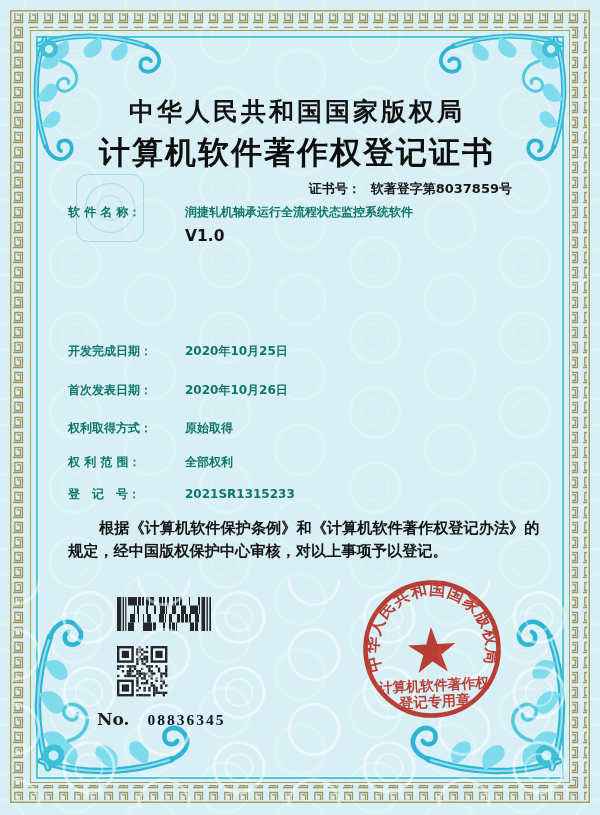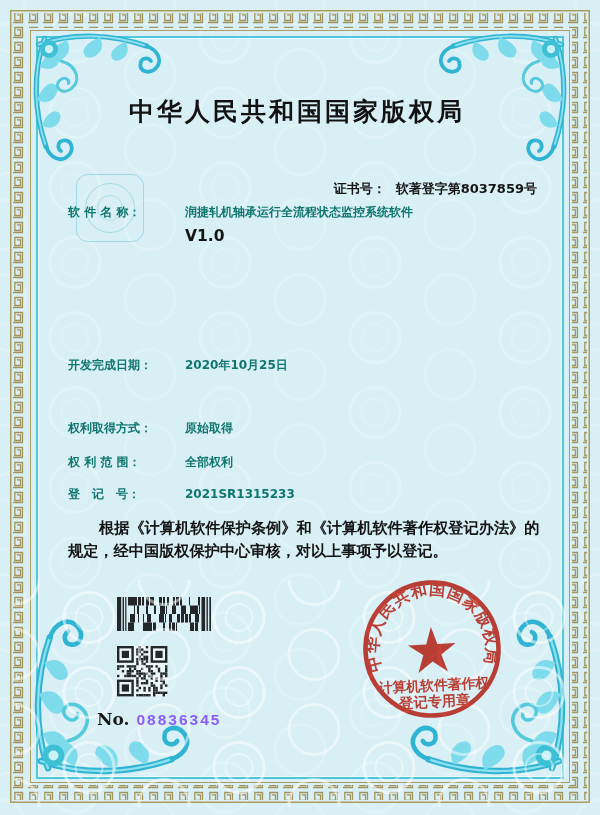--- a/index.html
+++ b/index.html
@@ -56,51 +56,51 @@
     position: absolute; left: 0; right: 6px; top: 95px; text-align: center;
     font-family: "DejaVu Serif", "Liberation Serif", serif;
     font-size: 25px; font-weight: 700; letter-spacing: 3px; color: #121212;
   }
   .cert-title {
     position: absolute; left: 0; right: 6px; top: 132px; text-align: center;
     font-family: "DejaVu Serif", "Liberation Serif", serif;
     font-size: 31px; font-weight: 700; letter-spacing: 2px; color: #0e0e0e;
   }
   .certno {
-    position: absolute; right: 63px; top: 180px;
+    position: absolute; right: 88px; top: 180px;
     font-size: 13px; font-weight: 700; white-space: nowrap;
   }
   .certno .lab { margin-right: 10px; }
 
   .row {
     position: absolute; left: 68px; font-size: 12px; font-weight: 700;
     white-space: nowrap; color: #0f766e;
   }
   .row .lab { display: inline-block; width: 117px; }
-  .r0 { top: 204px; } .r1 { top: 275px; } .r2 { top: 343px; margin-top: 14px; }
+  .r0 { top: 204px; } .r1 { top: 275px; } .r2 { top: 343px; }
   .r3 { top: 382px; } .r4 { top: 420px; } .r5 { top: 454px; } .r6 { top: 486px; }
   .r0b { position: absolute; left: 185px; top: 227px; font-size: 15.5px; font-weight: 700; }
 
   .statement {
     position: absolute; left: 68px; top: 517px; width: 472px;
     font-size: 15.2px; line-height: 23px; font-weight: 700;
     text-indent: 31px; color: #141414;
   }
 
   #barcode-svg { position: absolute; left: 117px; top: 597px; }
   #qr-svg { position: absolute; left: 117px; top: 646px; }
 
   .serial {
     position: absolute; left: 97px; top: 709px; white-space: nowrap;
     font-family: "DejaVu Serif", "Liberation Serif", serif;
     font-size: 17px; font-weight: 700; color: #1b1b1b;
   }
   .serial .num {
-    color: #8b5cf6; font-family: Liberation Sans, sans-serif;
-    font-size: 15.5px; letter-spacing: 2px; margin-left: 7px; font-weight: 700;
+    color: #0f172a; font-family: Liberation Serif, serif;
+    font-size: 15.5px; letter-spacing: 2px; margin-left: 18px; font-weight: 700;
   }
 
   .seal-svg {
     position: absolute; left: 353px; top: 570px;
     mix-blend-mode: multiply; transform: rotate(-3deg); opacity: .95;
   }
   .issue-date {
     position: absolute; left: 358px; top: 711px; white-space: nowrap;
     font-family: "DejaVu Serif", "Liberation Serif", serif;
     font-size: 17px; font-weight: 700; letter-spacing: .5px; color: #0f0f0f;
@@ -165,30 +165,34 @@
   <svg class="fl fl-bl" viewBox="0 0 200 200">
       <use href="#flourish"></use>
     </svg>
   <svg class="fl fl-br" viewBox="0 0 200 200">
       <use href="#flourish"></use>
     </svg>
 
   <div class="wm-square"></div>
 
   <div class="issuer">中华人民共和国国家版权局</div>
+  <div class="cert-title">计算机软件著作权登记证书</div>
   <div class="certno">
     <span class="lab">证书号：</span><span>软著登字第8037859号</span>
   </div>
 
   <div class="row r0">
     <span class="lab">软 件 名 称：</span><span class="val">润捷轧机轴承运行全流程状态监控系统软件</span>
   </div>
   <div class="r0b">V1.0</div>
   <div class="row r2">
     <span class="lab">开发完成日期：</span><span class="val">2020年10月25日</span>
+  </div>
+  <div class="row r3">
+    <span class="lab">首次发表日期：</span><span class="val">2020年10月26日</span>
   </div>
   <div class="row r4">
     <span class="lab">权利取得方式：</span><span class="val">原始取得</span>
   </div>
   <div class="row r5">
     <span class="lab">权 利 范 围：</span><span class="val">全部权利</span>
   </div>
   <div class="row r6">
     <span class="lab">登　记　号：</span><span class="val">2021SR1315233</span>
   </div>

